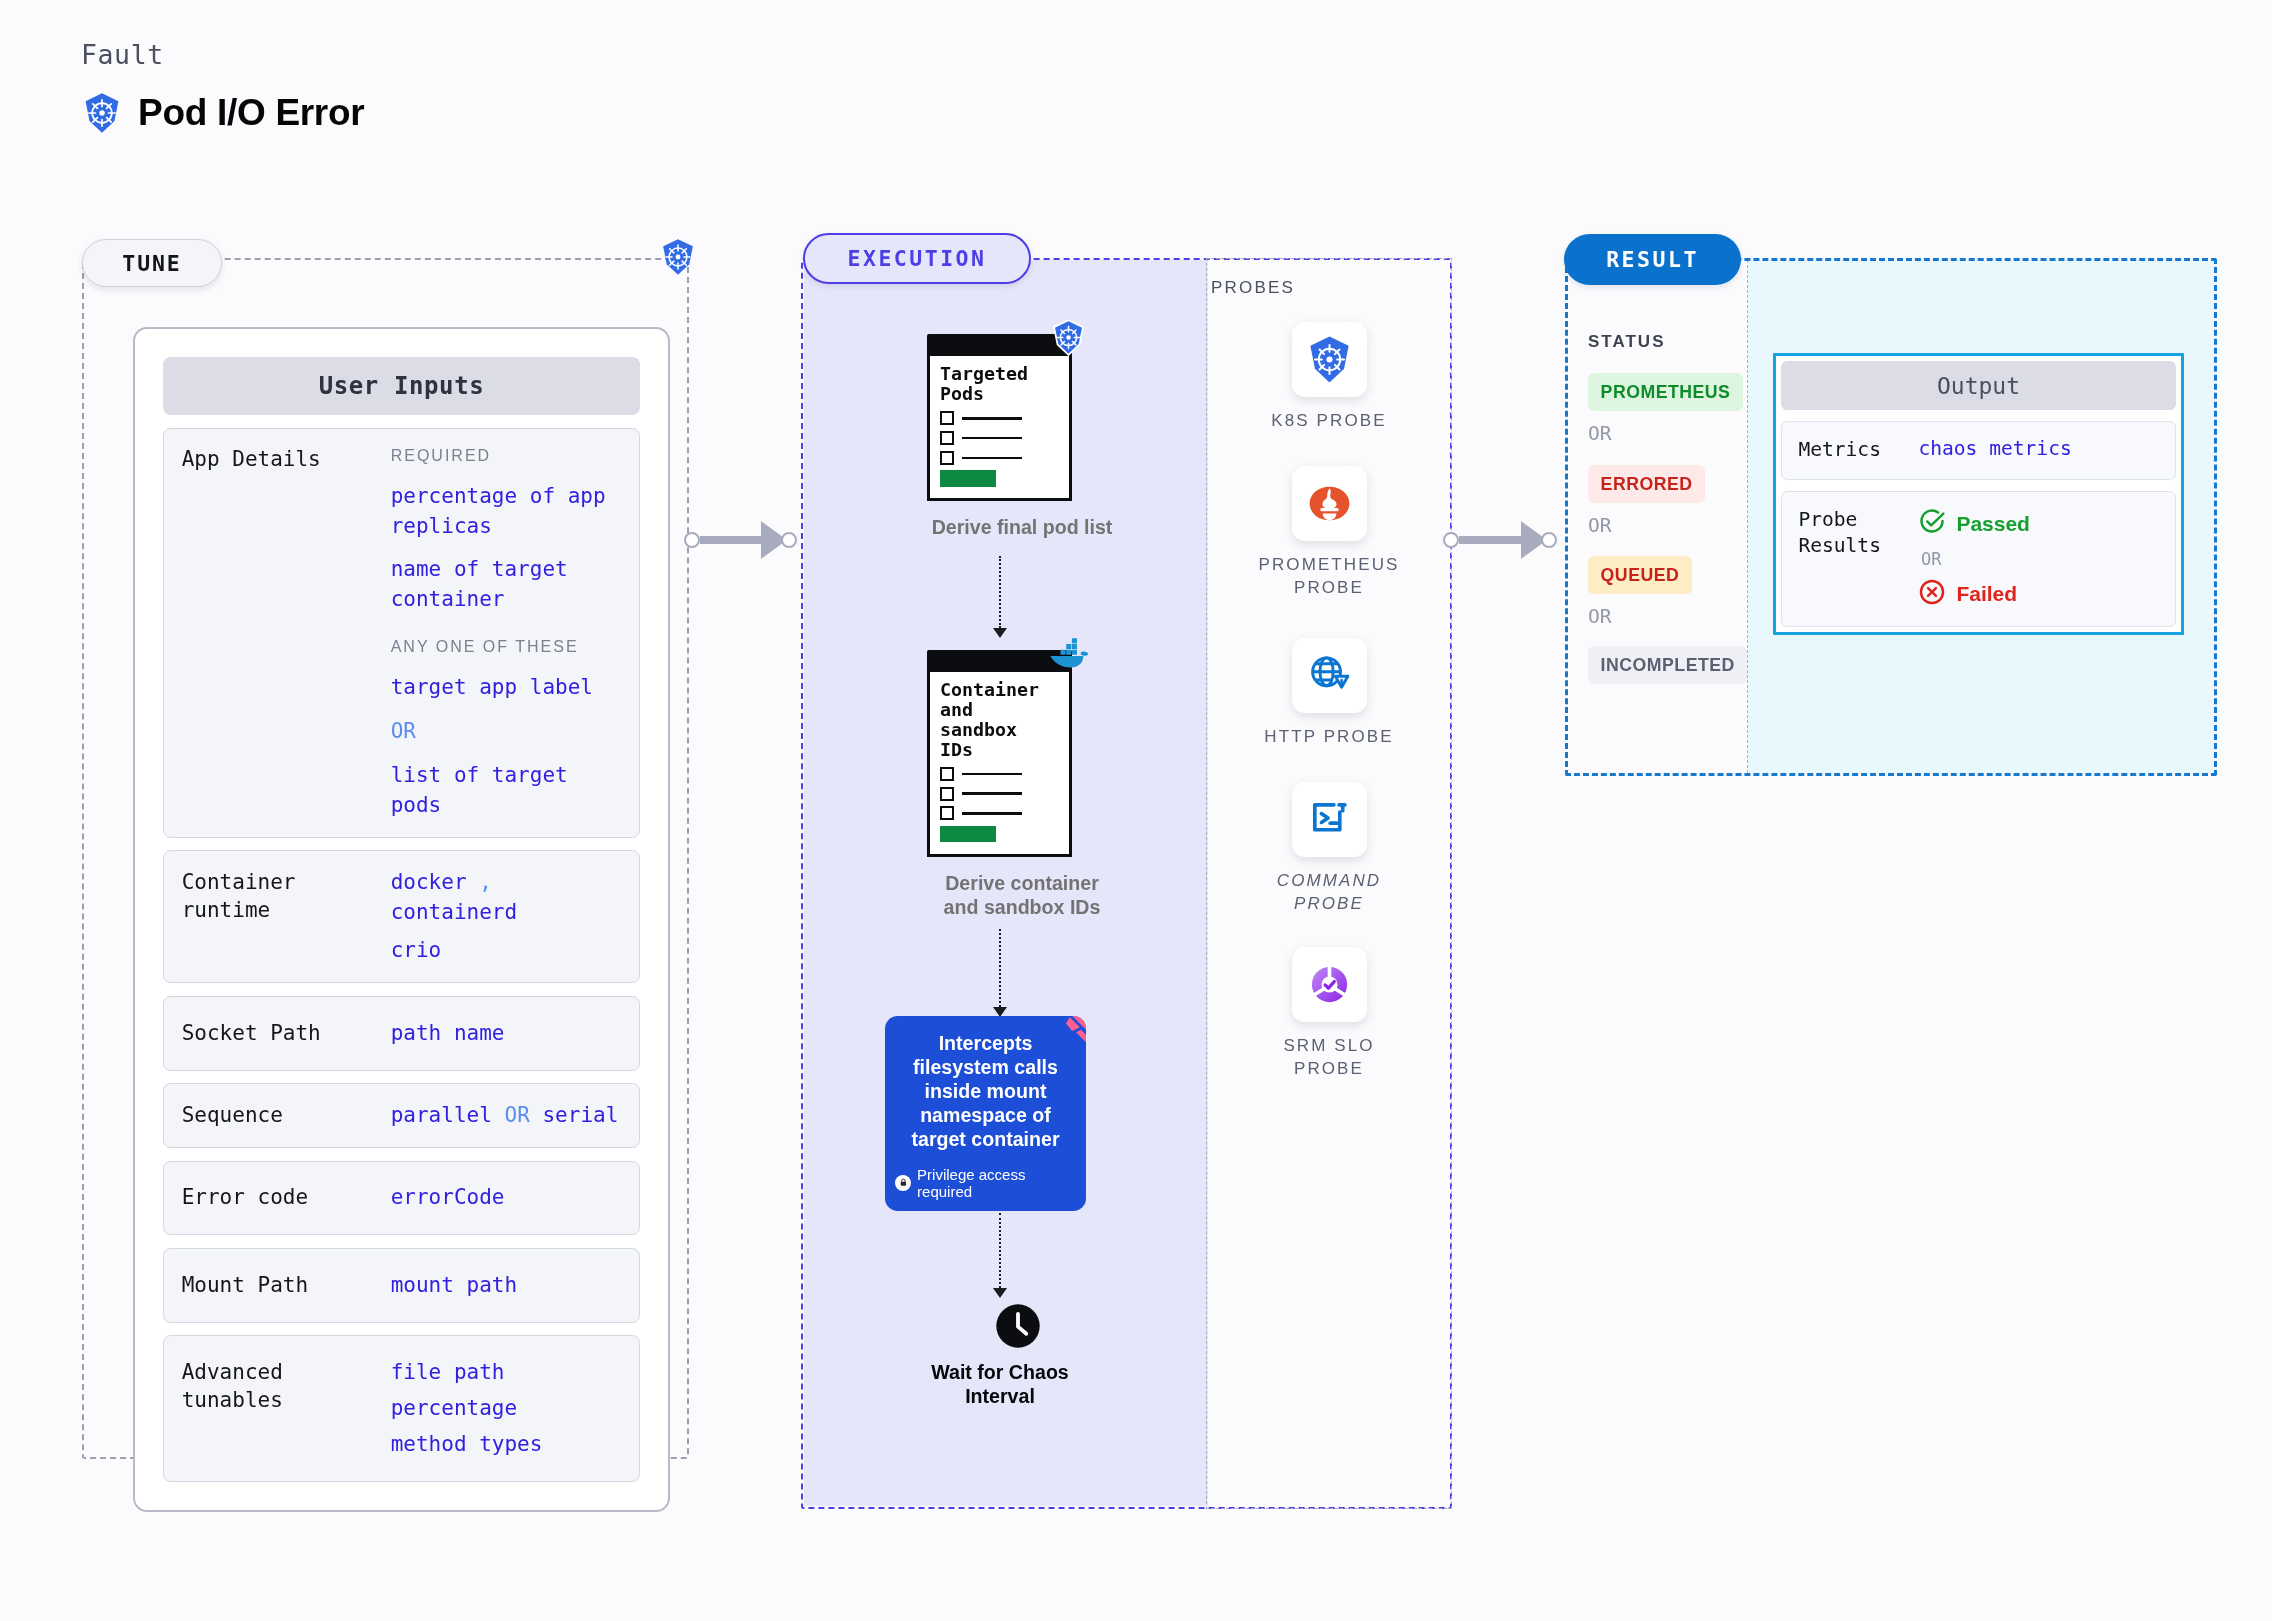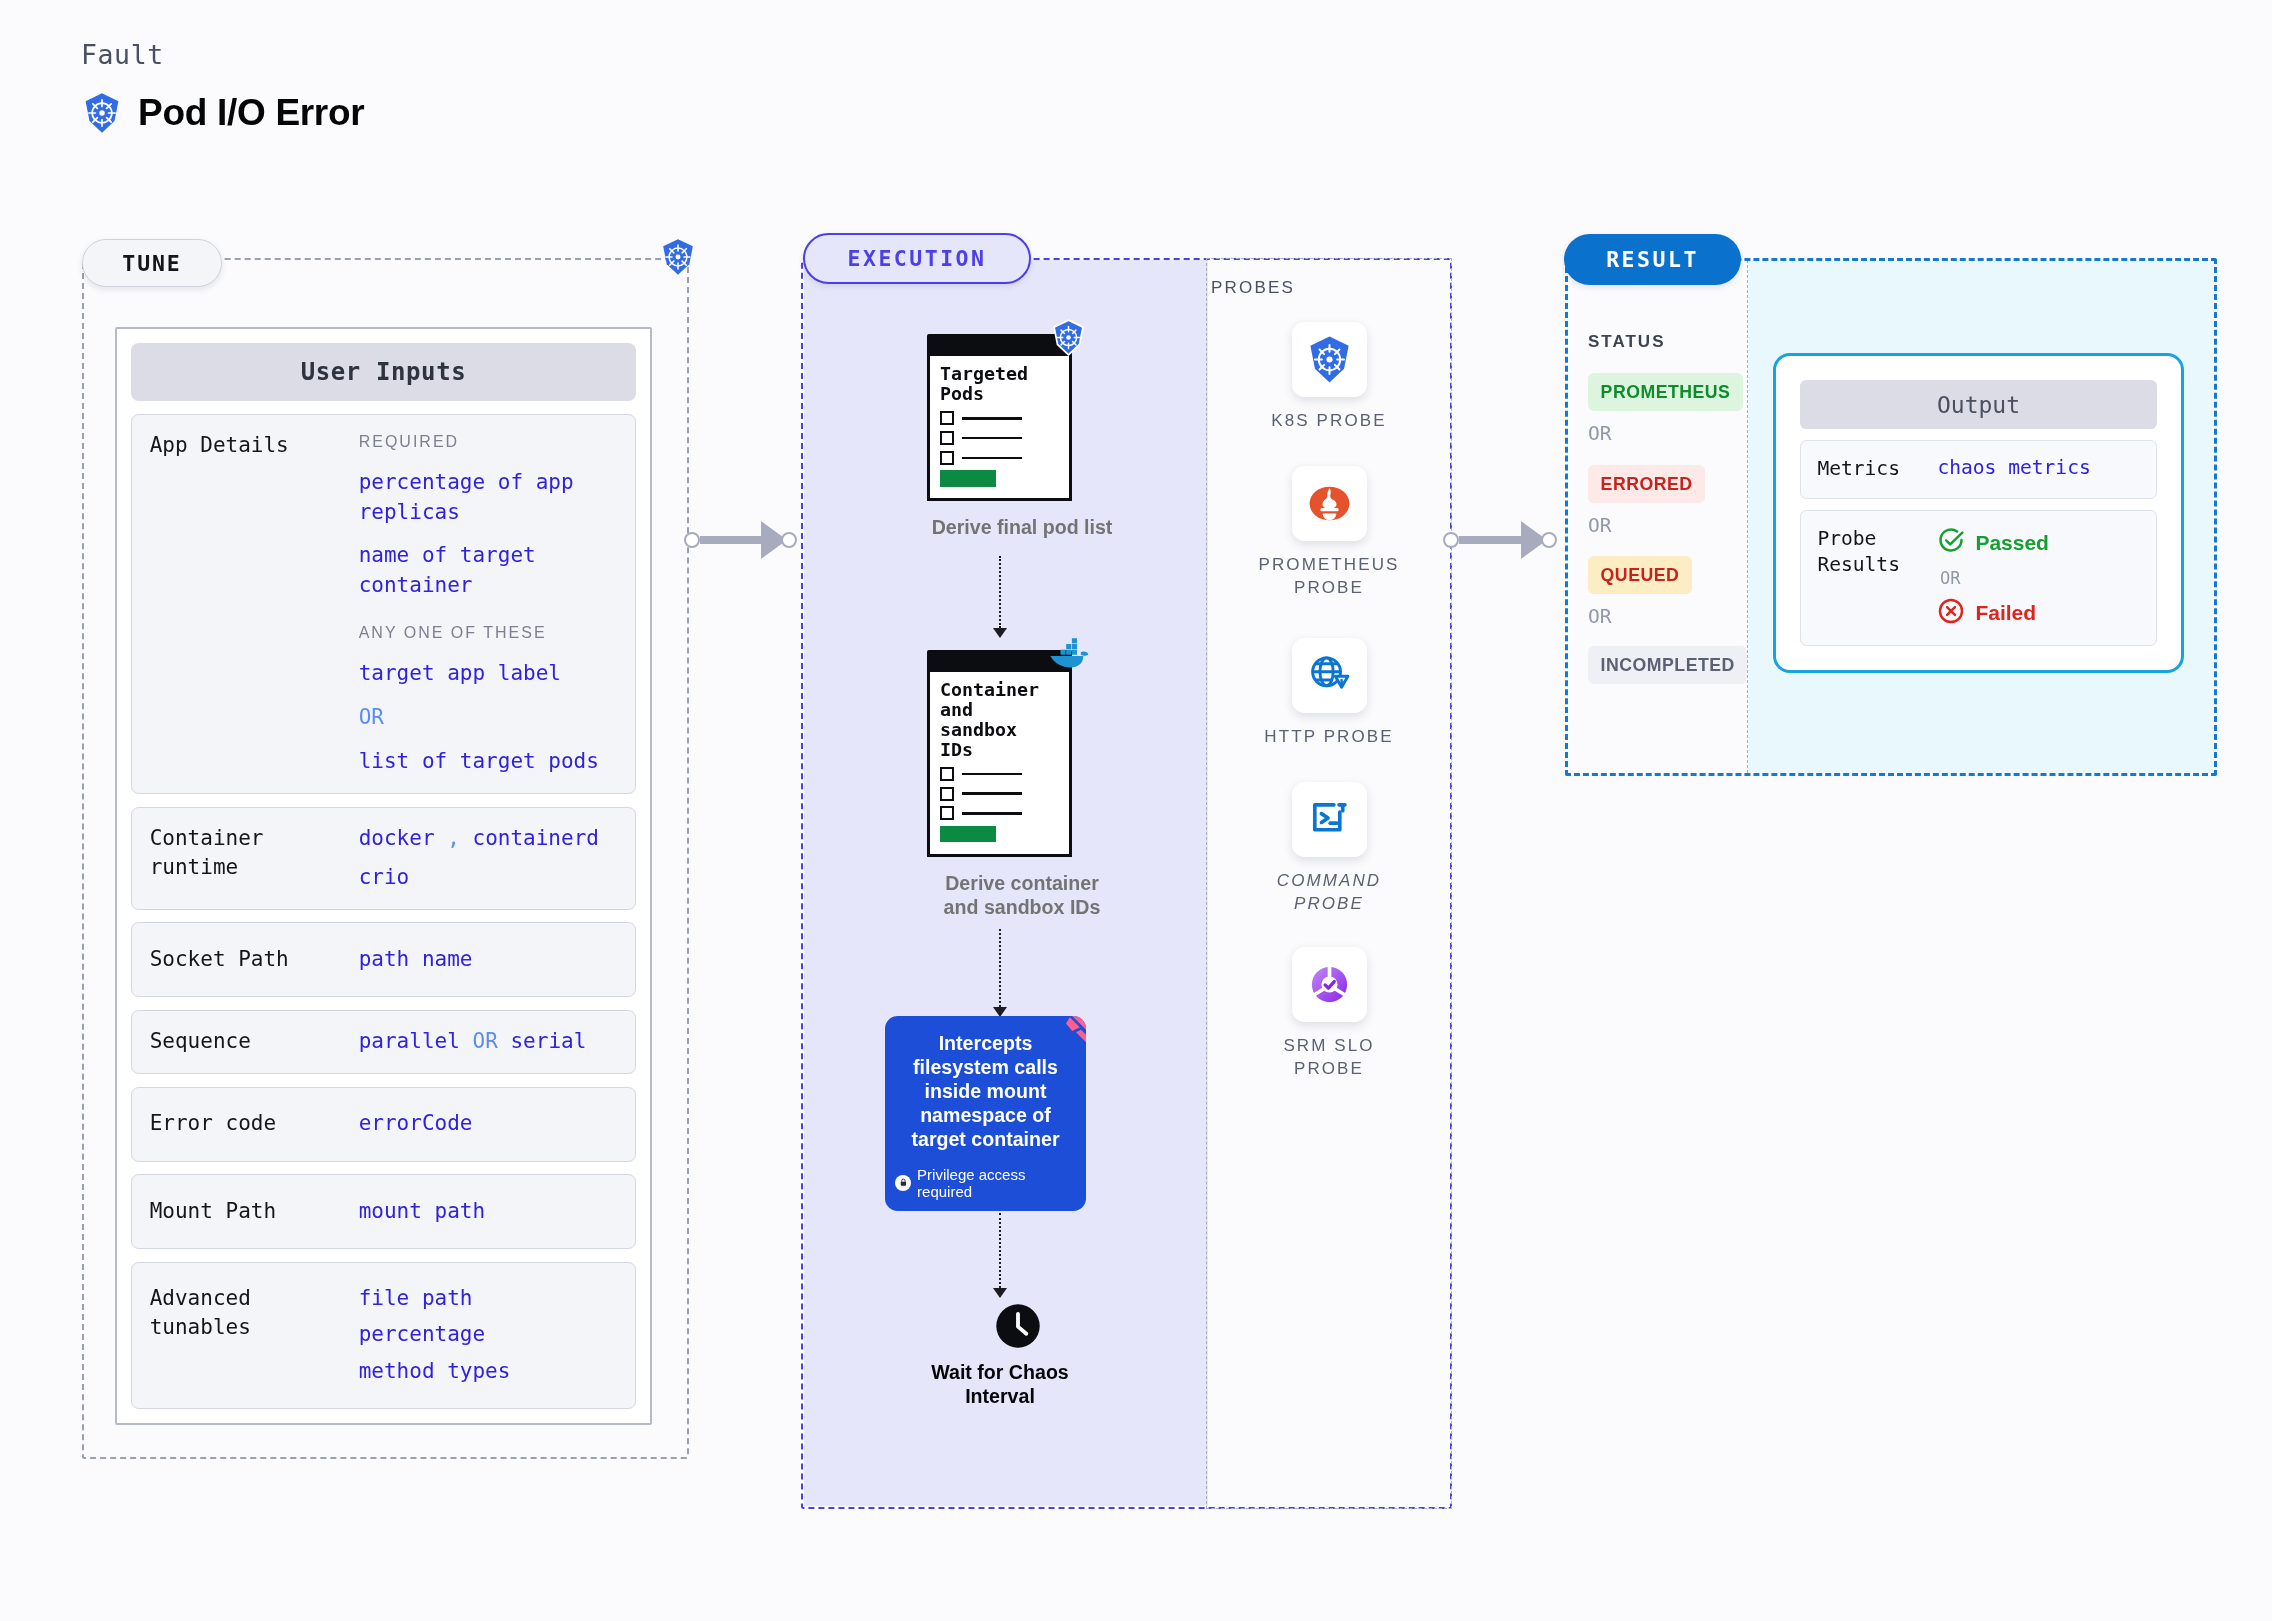--- a/index.html
+++ b/index.html
@@ -77,23 +77,23 @@
     left: 1748px; top: 260px; width: 466px; height: 513px;
     background: #e9f8fd;
   }
   #region-status {
     left: 1567px; top: 260px; width: 181px; height: 513px;
     border-right: 1.9px dashed #a9aebb; background: #fbfbfd;
   }
 
   
   #tune-card {
-    position: absolute; left: 115px; top: 327px; width: 537px;
-    background: #ffffff; border: 2.5px solid #b7bbc8; border-radius: 2px;
-    padding: 14px; z-index: 5;
+    position: absolute; left: 133px; top: 327px; width: 537px;
+    background: #ffffff; border: 2.5px solid #b7bbc8; border-radius: 14px;
+    padding: 28px; z-index: 5;
   }
   #tune-card-title {
     background: #dbdce6; border-radius: 7.6px; height: 58px;
     display: flex; align-items: center; justify-content: center;
     font-family: "DejaVu Sans Mono", monospace; font-weight: bold;
     font-size: 24px; color: #2e3340; letter-spacing: 0.6px;
   }
   .tune-row {
     margin-top: 12.6px; background: #f4f5f9;
     border: 1.3px solid #d4d7e2; border-radius: 7.6px;
@@ -203,22 +203,22 @@
     font-size: 17.7px; font-weight: bold; letter-spacing: 0.5px;
   }
   .status-or {
     position: absolute; font-size: 19.6px; color: #9298a8;
     font-family: "DejaVu Sans Mono", monospace;
   }
 
   
   #output-card {
     position: absolute; left: 1773px; top: 353px; width: 411px;
-    background: #ffffff; border: 3.2px solid #17a3e0; border-radius: 17px;
-    padding: 24px; z-index: 6;
+    background: #ffffff; border: 3.2px solid #17a3e0; border-radius: 1px;
+    padding: 5px; z-index: 6;
   }
   #output-title {
     background: #dbdce6; border-radius: 6.3px; height: 49px;
     display: flex; align-items: center; justify-content: center;
     font-family: "DejaVu Sans Mono", monospace;
     font-size: 23px; color: #4a5060;
   }
   .out-row {
     margin-top: 11.4px; background: #f8f9fc; border: 1.3px solid #dfe2eb;
     border-radius: 6.3px; padding: 15px 16.4px; display: flex;

